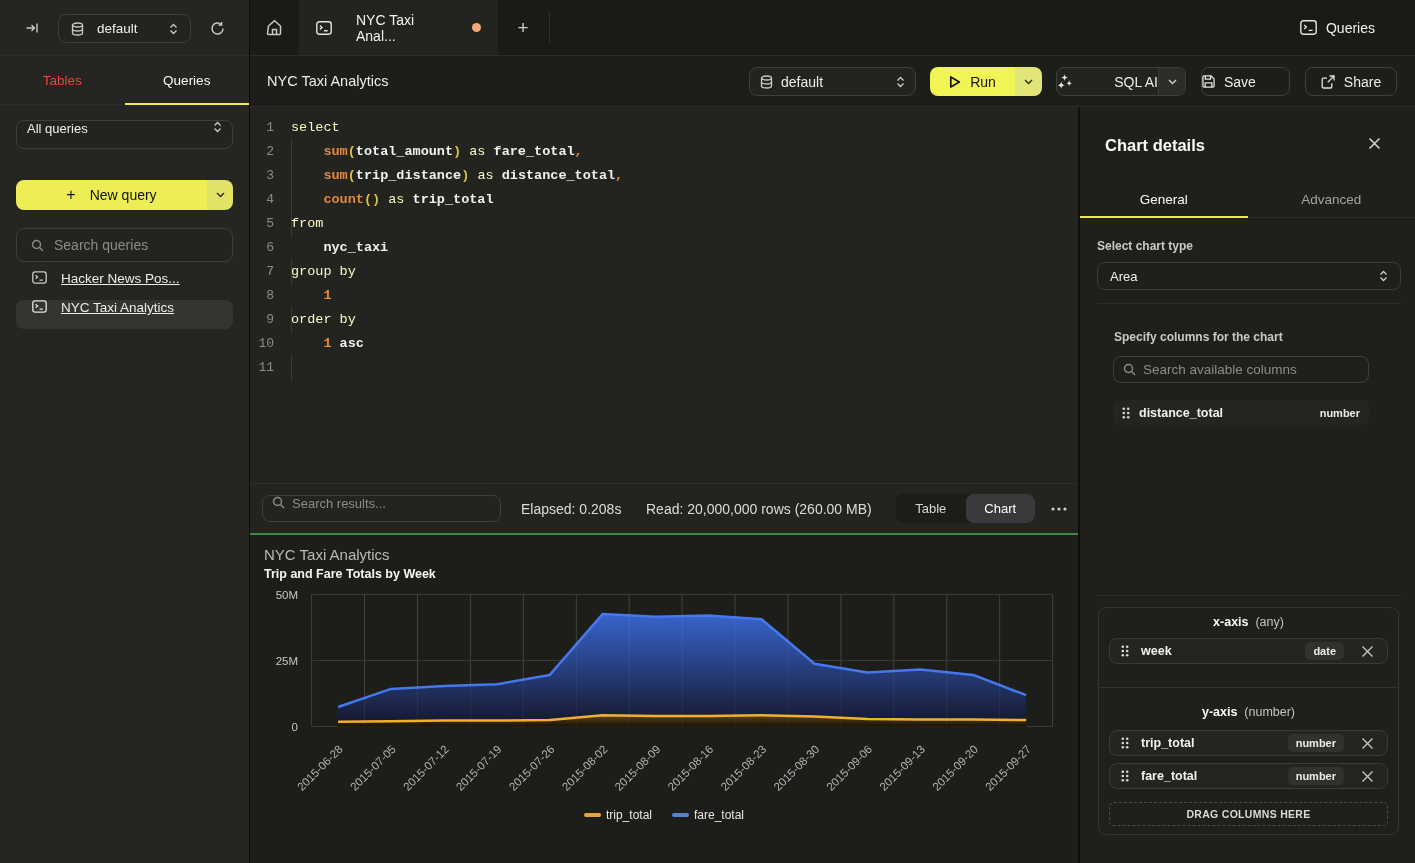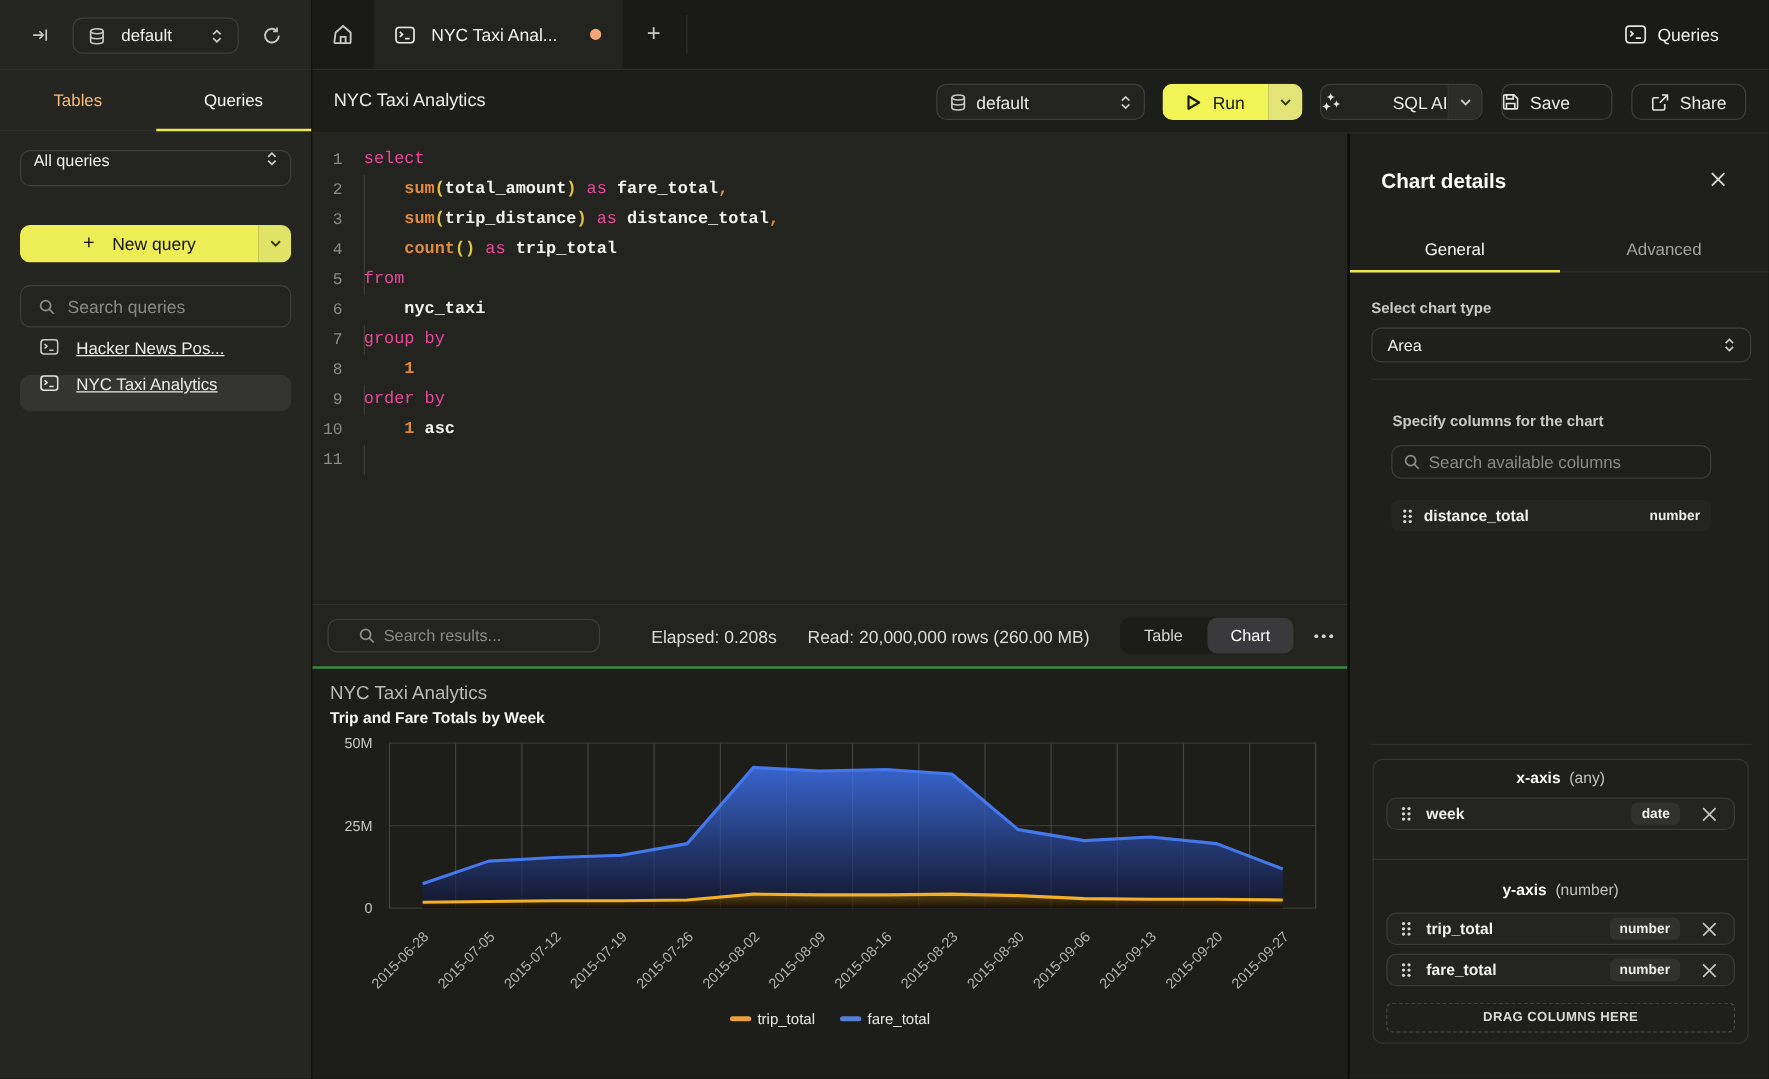--- a/index.html
+++ b/index.html
@@ -9,38 +9,38 @@
 svg { display:block; }
 
 
 #sidebar { left:0; top:0; width:250px; height:863px; background:#252521; border-right:1px solid #0c0c0a; }
 #sbtop { left:0; top:0; width:249px; height:56px; border-bottom:1px solid #2c2c28; }
 .collapse-ic { left:26px; top:22px; }
 #sbsel { left:58px; top:14px; width:133px; height:29px; background:#232320; border:1px solid #3e3e3a; border-radius:8px; display:flex; align-items:center; padding:0 12px; gap:13px; position:absolute; }
 #sbsel .lbl { font-size:13.5px; color:#f0f0ee; flex:1; }
 #refresh { left:210px; top:21px; }
 #sbtabs { left:0; top:56px; width:249px; height:49px; border-bottom:1px solid #2c2c28; display:flex; position:absolute; }
-.sbtab { flex:1; display:flex; align-items:center; justify-content:center; font-size:13.5px; color:#fdba74; position:relative; }
+.sbtab { flex:1; display:flex; align-items:center; justify-content:center; font-size:13.5px; color:#ef4444; position:relative; }
 .sbtab.on { color:#fafaf8; }
 .sbtab.on:after { content:""; position:absolute; left:0; right:0; bottom:-1px; height:2px; background:#ece84f; }
 #allq { left:16px; top:120px; width:217px; height:29px; background:#232320; border:1px solid #3e3e3a; border-radius:8px; display:flex; align-items:flex-start; padding:0 10px; position:absolute; }
 #allq .lbl { font-size:13px; color:#f0f0ee; flex:1; }
 #newq { left:16px; top:180px; width:217px; height:30px; border-radius:8px; overflow:hidden; display:flex; position:absolute; }
 #newq .main { flex:1; background:#edee55; color:#131310; font-size:14px; display:flex; align-items:center; justify-content:center; gap:14px; }
 #newq .dd { width:26px; background:#e0e366; display:flex; align-items:center; justify-content:center; }
 #sbsearch { left:16px; top:228px; width:217px; height:28px; background:#232320; border:1px solid #3e3e3a; border-radius:8px; display:flex; align-items:center; padding:16px 14px; gap:10px; position:absolute; }
 #sbsearch .ph { font-size:14px; }
 .ph { font-size:13px; color:#8b8b89; }
 .qitem { left:16px; top:271px; width:217px; height:26px; display:flex; gap:14px; padding:0 16px; border-radius:8px; position:absolute; font-size:13.5px; color:#ececea;text-decoration:underline; }
 .qitem.on { background:#343430; }
 
 
 #topbar { left:250px; top:0; width:1165px; height:56px; background:#1a1a17; border-bottom:1px solid #2c2c28; }
 #homebtn { left:0; top:0; width:49px; height:55px; display:flex; align-items:center; justify-content:center; position:absolute; }
-#acttab { left:49px; top:0; width:199px; height:55px; background:#232320; display:flex; align-items:center; padding:0 17px; gap:13px; position:absolute; }
+#acttab { left:49px; top:0; width:199px; height:55px; background:#232320; display:flex; align-items:center; padding:0 17px; gap:24px; position:absolute; }
 #acttab .t { font-size:14px; color:#f2f2f0; flex:1; }
 #acttab .dot { width:9px; height:9px; border-radius:50%; background:#f2a778; }
 #plusbtn { left:258px; top:14px; width:30px; height:28px; display:flex; align-items:center; justify-content:center; position:absolute; color:#c9c9c7; font-size:19px; font-weight:400; }
 #tbdiv { left:299px; top:12px; width:1px; height:31px; background:#2e2e2a; position:absolute; }
 #topqueries { right:40px; top:0; height:55px; display:flex; align-items:center; gap:9px; position:absolute; font-size:14px; color:#f0f0ee; }
 
 
 #header { left:250px; top:56px; width:1165px; height:51px; background:#1d1d1a; border-bottom:1px solid #2c2c28; }
 #htitle { left:17px; top:0; height:50px; display:flex; align-items:center; font-size:14.5px; color:#ececea; position:absolute; }
 .hbtn { position:absolute; top:11px; height:29px; border:1px solid #3e3e3a; border-radius:8px; display:flex; align-items:center; font-size:14px; color:#ececea; }
@@ -54,30 +54,30 @@
 #sqlai .seg2 { width:27px; border-left:1px solid #3a3a36; background:#2c2c29; border-radius:0 8px 8px 0; display:flex; align-items:center; justify-content:center; height:100%; }
 #savebtn { left:951px; width:89px; justify-content:flex-start; gap:9px; }
 #sharebtn { left:1055px; width:92px; justify-content:center; gap:9px; }
 
 
 #editor { left:250px; top:107px; width:828px; height:376px; background:#232320; font-family:"Liberation Mono", monospace; font-size:13.5px; }
 #gutter { left:0; top:9px; width:24px; position:absolute; }
 #gutter div { height:24px; line-height:24px; text-align:right; color:#8b8b89; font-size:13px; }
 #code { left:41px; top:9px; position:absolute; }
 #code div { height:24px; line-height:24px; white-space:pre; color:#f0f0ee; font-weight:bold; }
-.kw { color:#ec4899; font-weight:normal; }
+.kw { color:#fef9c3; font-weight:normal; }
 .fn { color:#e08a3e; }
 .pa { color:#dfc23e; }
 .pu { color:#e08a3e; }
 .nu { color:#e08a3e; }
 .guide { position:absolute; left:41px; width:1px; background:#3b3b37; }
 
 
 #rtoolbar { left:250px; top:483px; width:828px; height:50px; background:#232320; border-top:1px solid #2e2e2b; }
-#rsearch { left:12px; top:11px; width:218px; height:27px; border:1px solid #3e3e3a; border-radius:8px; display:flex; align-items:center; padding:0 24px; gap:7px; position:absolute; }
+#rsearch { left:12px; top:11px; width:239px; height:27px; border:1px solid #3e3e3a; border-radius:8px; display:flex; align-items:flex-start; padding:0 9px; gap:7px; position:absolute; }
 #elapsed { left:271px; top:0; height:49px; display:flex; align-items:center; position:absolute; font-size:14px; color:#dcdcda; }
 #readrows { left:396px; top:0; height:49px; display:flex; align-items:center; position:absolute; font-size:14px; color:#dcdcda; }
 #seg { left:646px; top:10px; width:139px; height:29px; background:#1c1c19; border-radius:8px; display:flex; overflow:hidden; position:absolute; }
 #seg .s { flex:1; display:flex; align-items:center; justify-content:center; font-size:13px; color:#d6d6d4; }
 #seg .s.on { background:#3a3a3c; color:#fff; border-radius:8px; }
 #more { left:795px; top:10px; width:28px; height:29px; display:flex; align-items:center; justify-content:center; position:absolute; color:#d6d6d4; letter-spacing:1px; font-weight:bold; }
 
 
 #chartsec { left:250px; top:533px; width:828px; height:330px; background:#1d1d1a; border-top:2px solid #3d8b40; }
 #ctitle { left:14px; top:11px; position:absolute; font-size:15px; color:#b9b9b7; }

